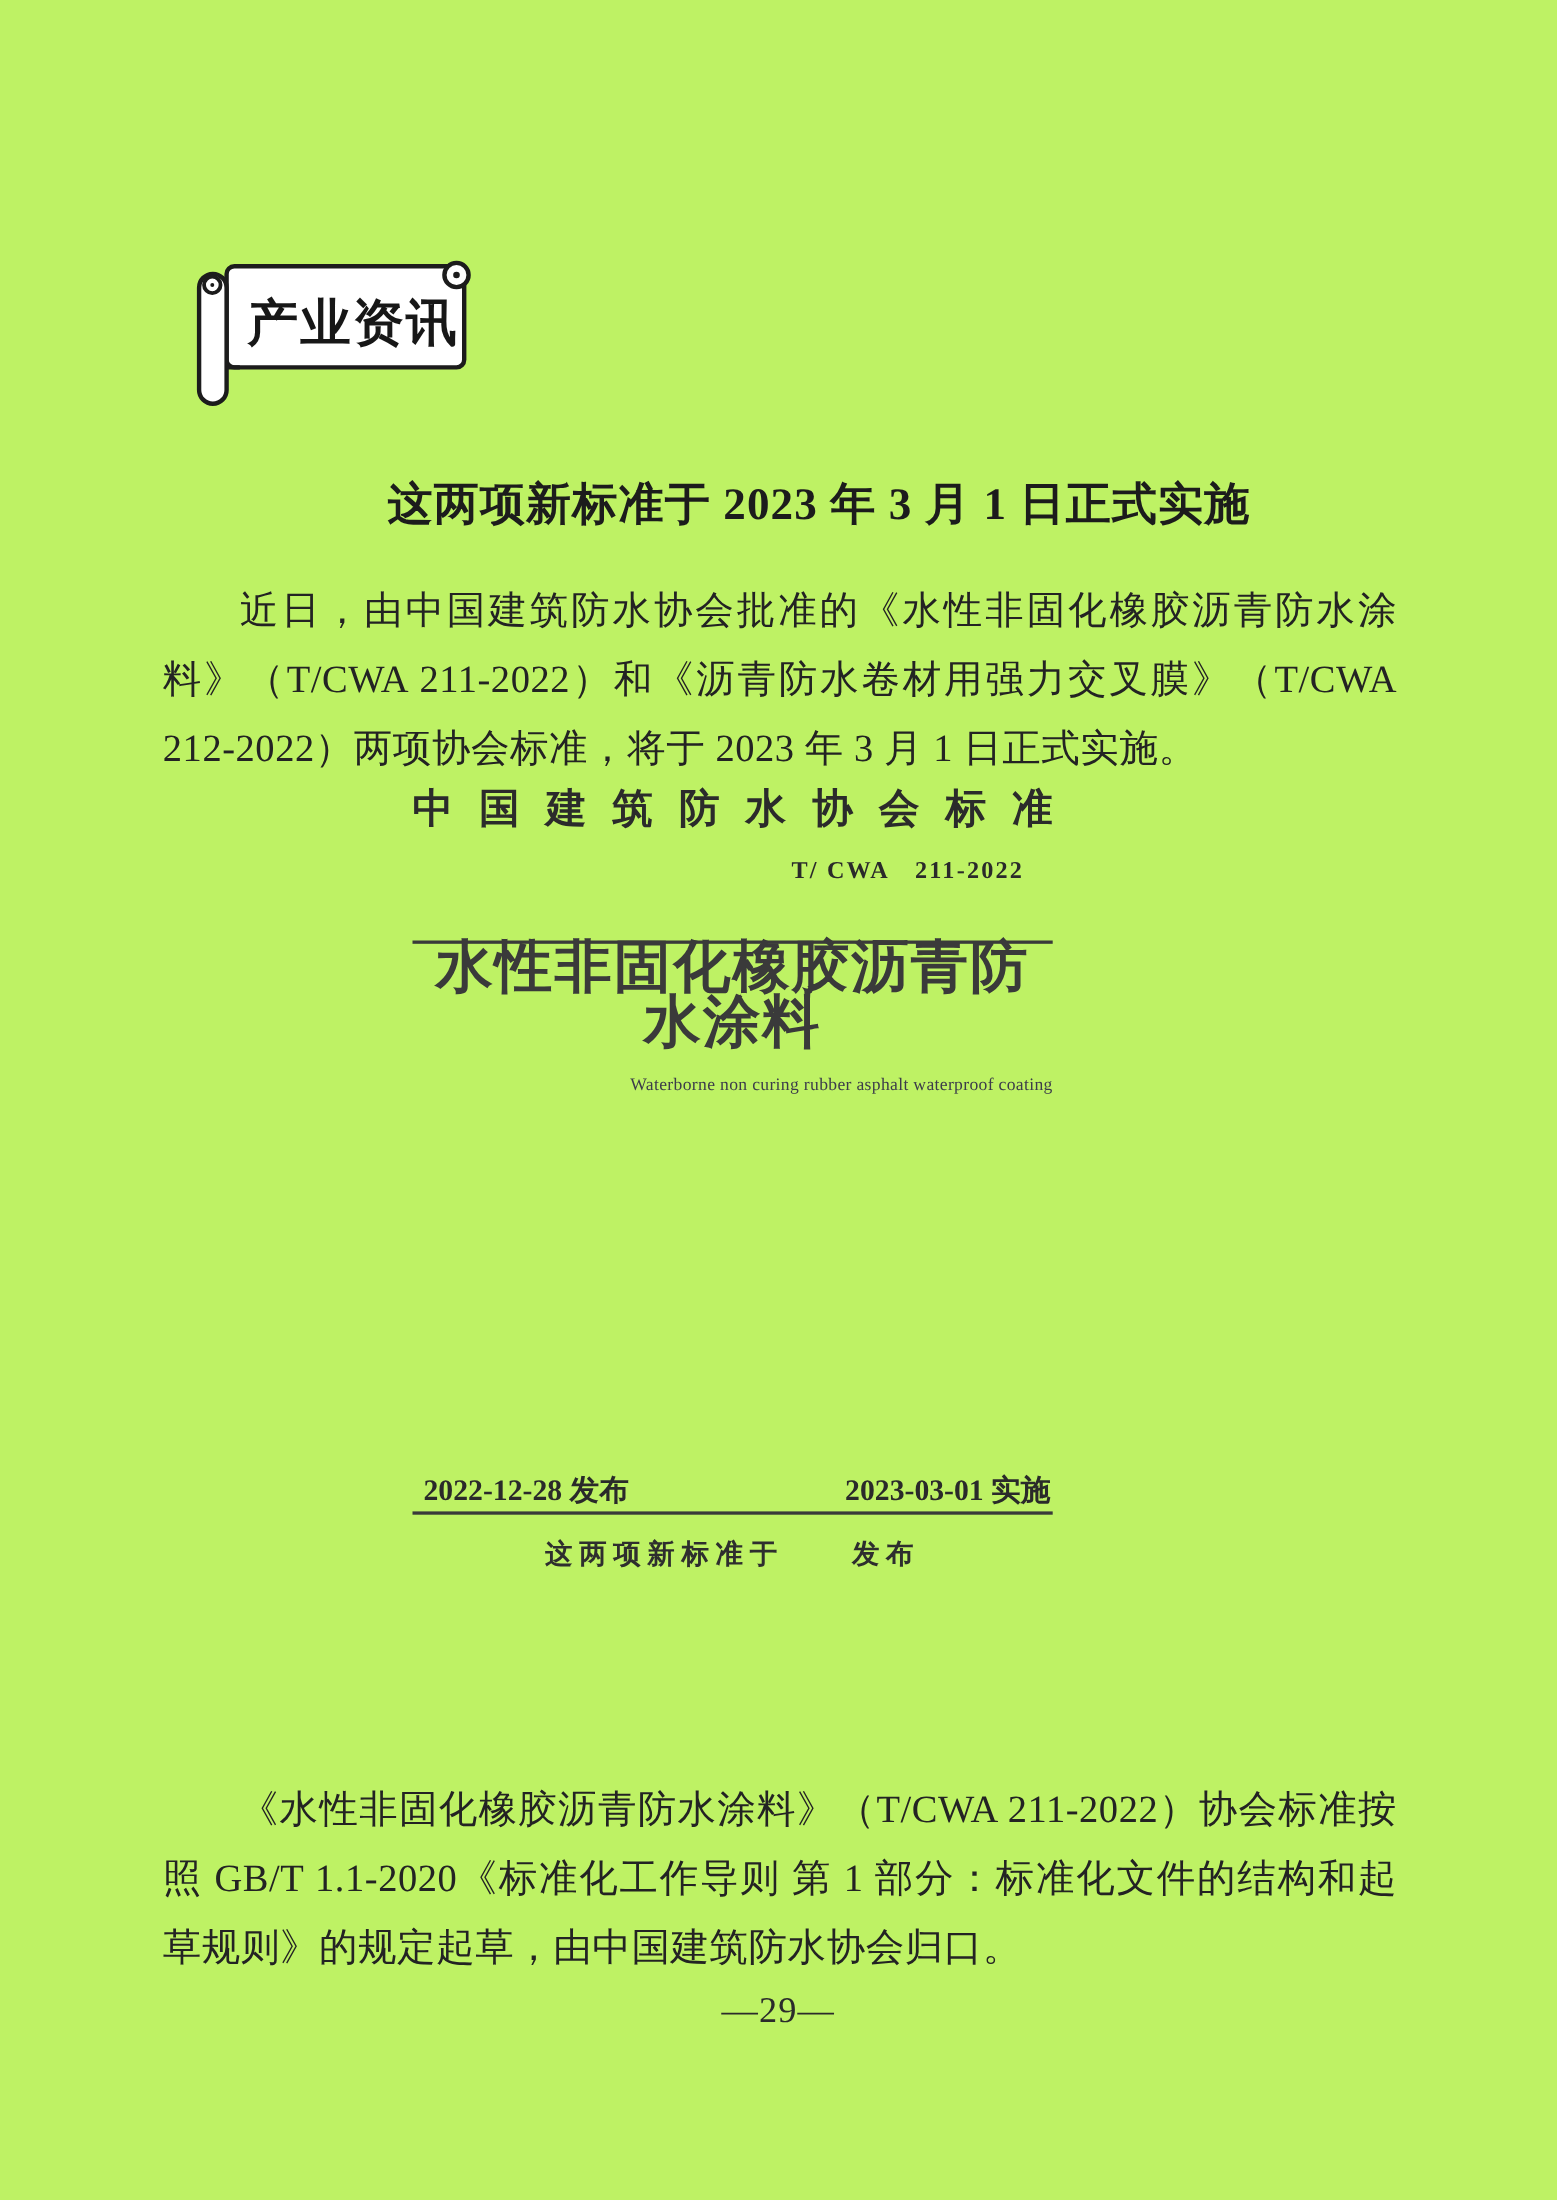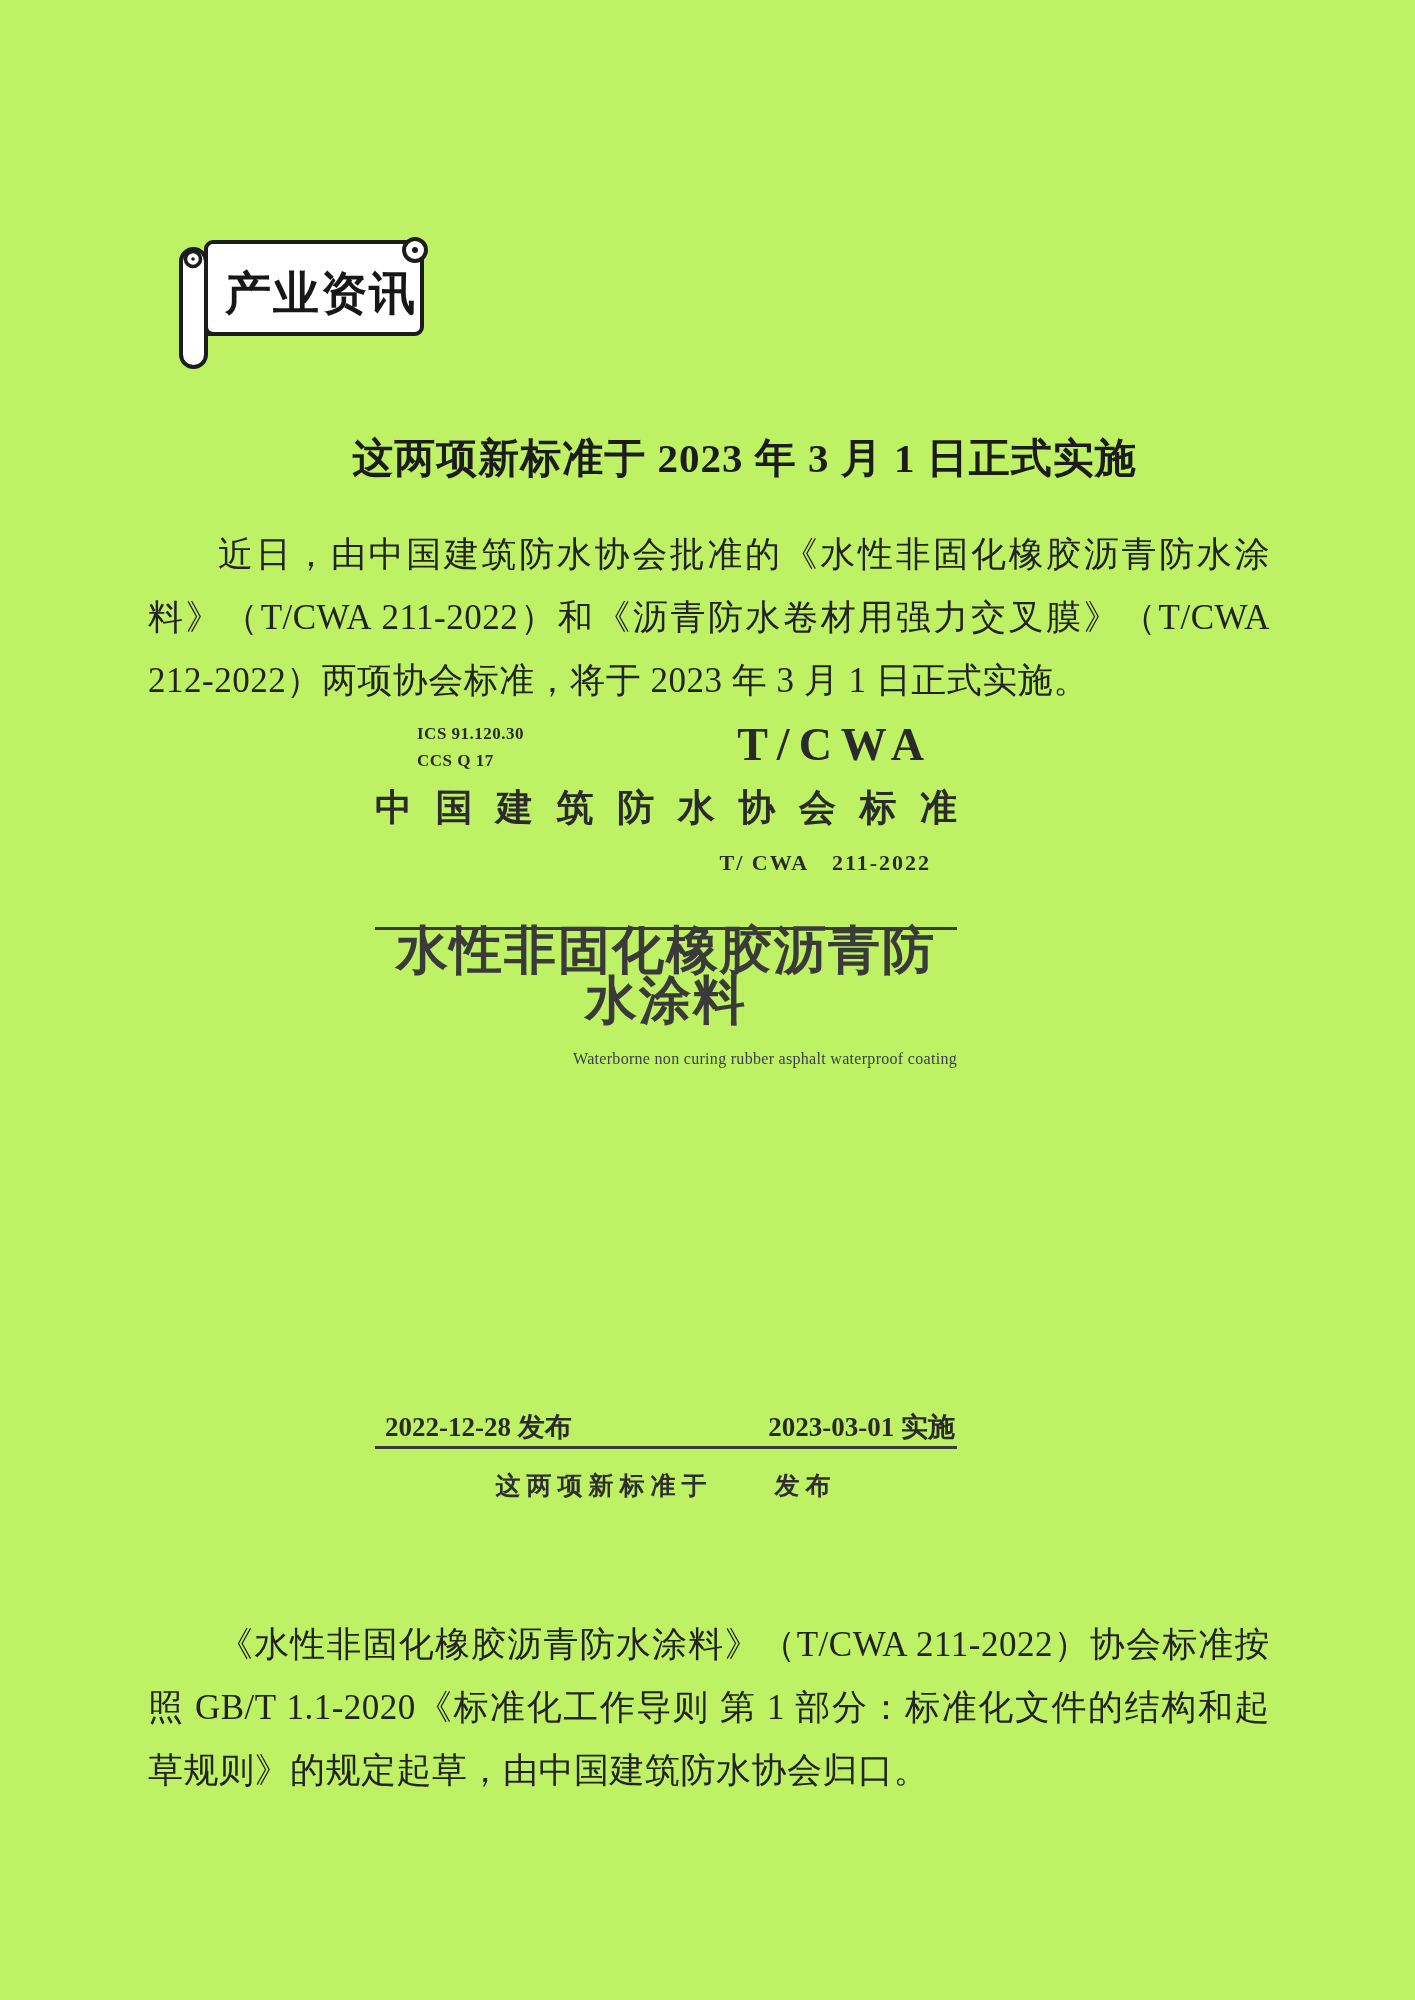--- a/index.html
+++ b/index.html
@@ -91,27 +91,20 @@
     </svg>
     <div class="banner-label">产业资讯</div>
   </div>
 
   <h1 class="doc-title">这两项新标准于 2023 年 3 月 1 日正式实施</h1>
 
   <p class="para para1">近日，由中国建筑防水协会批准的《水性非固化橡胶沥青防水涂料》（T/CWA 211-2022）和《沥青防水卷材用强力交叉膜》（T/CWA 212-2022）两项协会标准，将于 2023 年 3 月 1 日正式实施。</p>
 
   <div class="cover">
 
-    <div class="cover-head">
-      <div class="cover-ics">
-        <div>ICS  91.120.30</div>
-        <div>CCS Q 17</div>
-      </div>
-      <div class="cover-org">T/CWA</div>
-    </div>
 
     <div class="cover-assoc">中国建筑防水协会标准</div>
 
     <div class="cover-number">T/ CWA　211-2022</div>
 
     <hr class="rule rule1">
 
     <div class="cover-name">水性非固化橡胶沥青防水涂料</div>
 
     <div class="cover-en">Waterborne non curing rubber asphalt waterproof coating</div>
@@ -123,14 +116,15 @@
       <span>2023-03-01 实施</span>
     </div>
 
     <hr class="rule rule2">
 
     <div class="cover-pub">这两项新标准于　　发布</div>
   </div>
 
   <p class="para para2">《水性非固化橡胶沥青防水涂料》（T/CWA 211-2022）协会标准按照 GB/T 1.1-2020《标准化工作导则 第 1 部分：标准化文件的结构和起草规则》的规定起草，由中国建筑防水协会归口。</p>
 
+  <div class="page-num">—29—</div>
 
 </div>
 
 </body></html>

